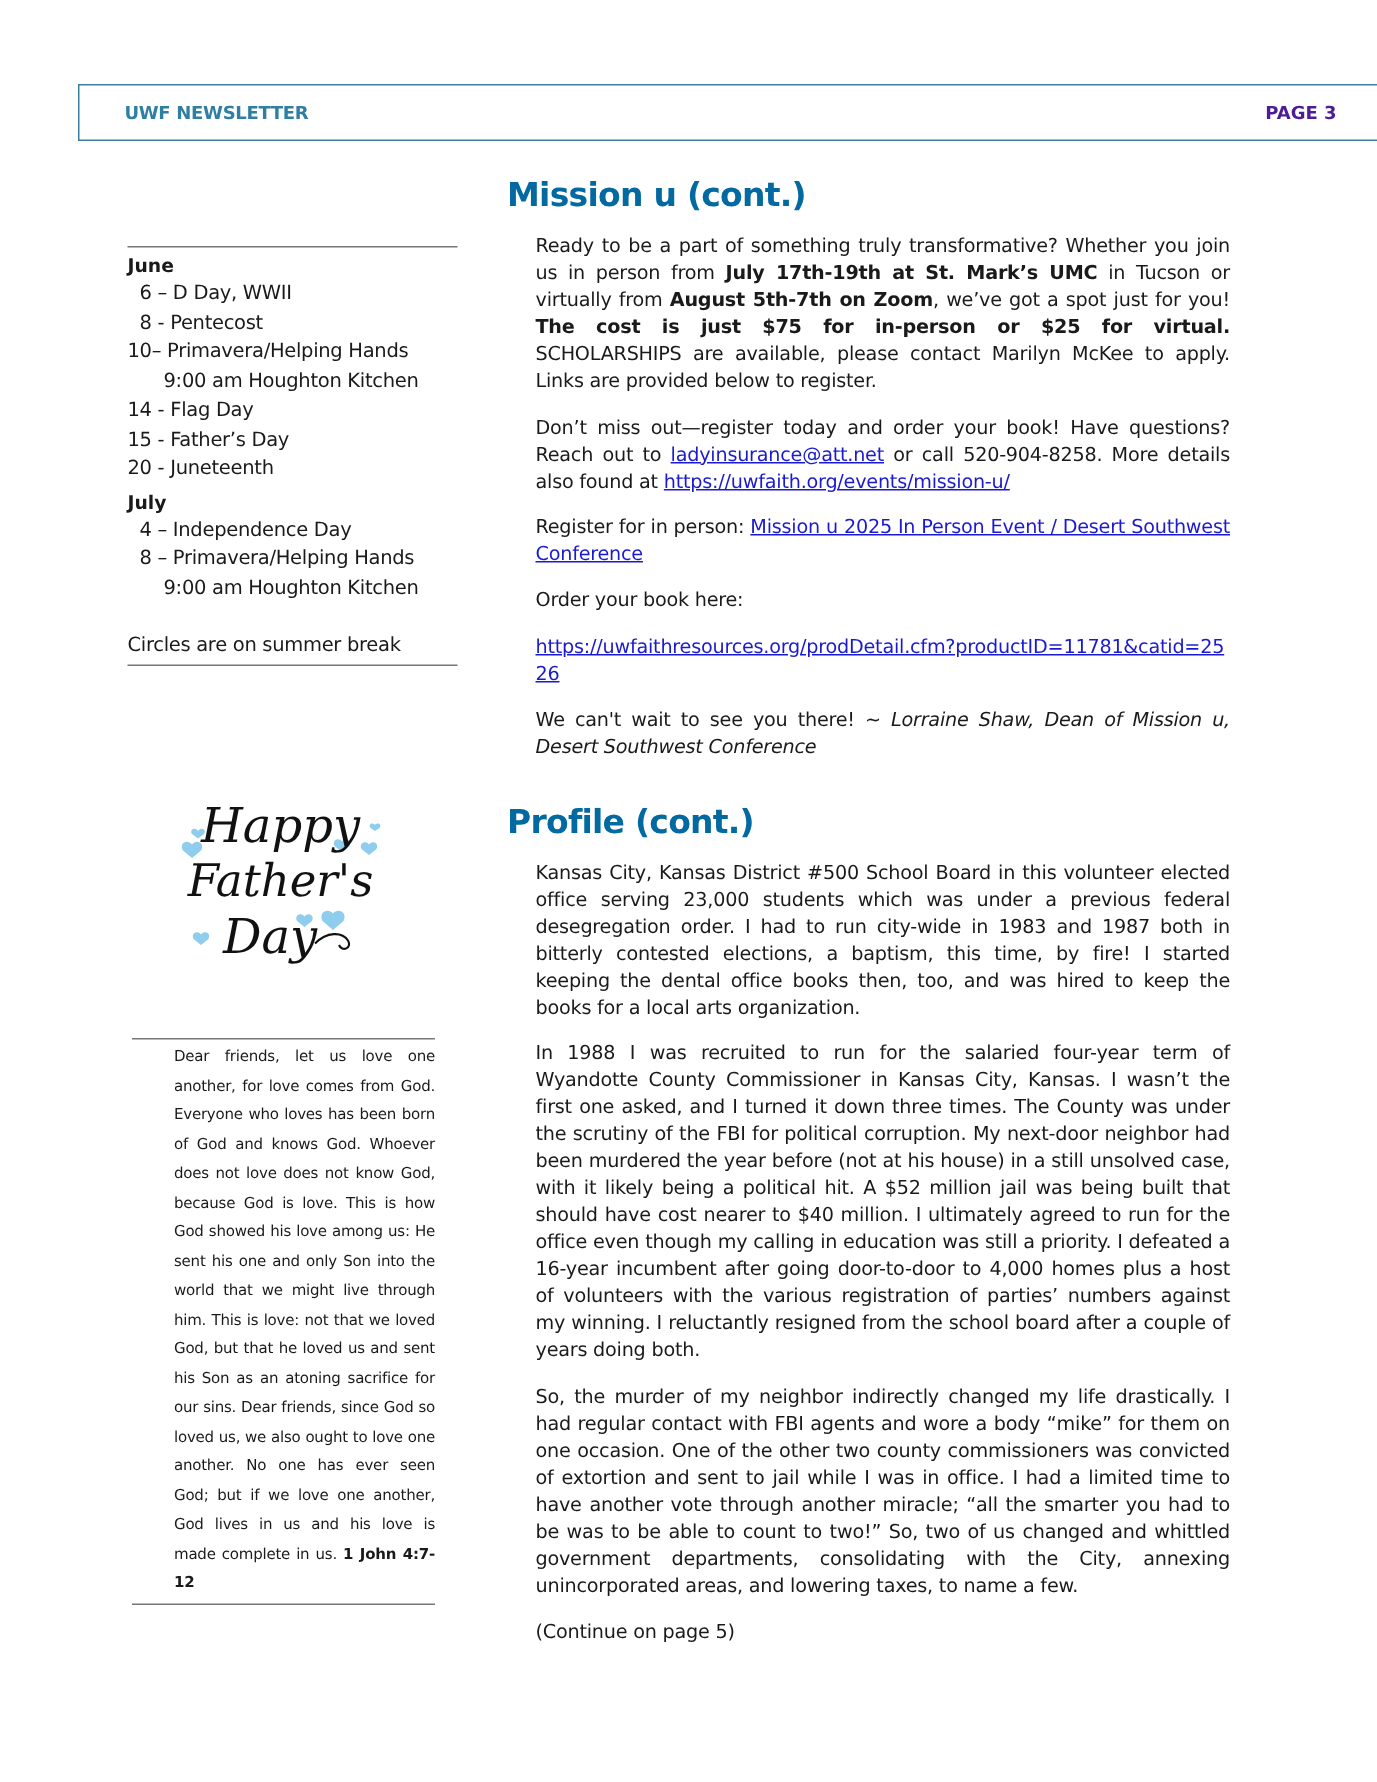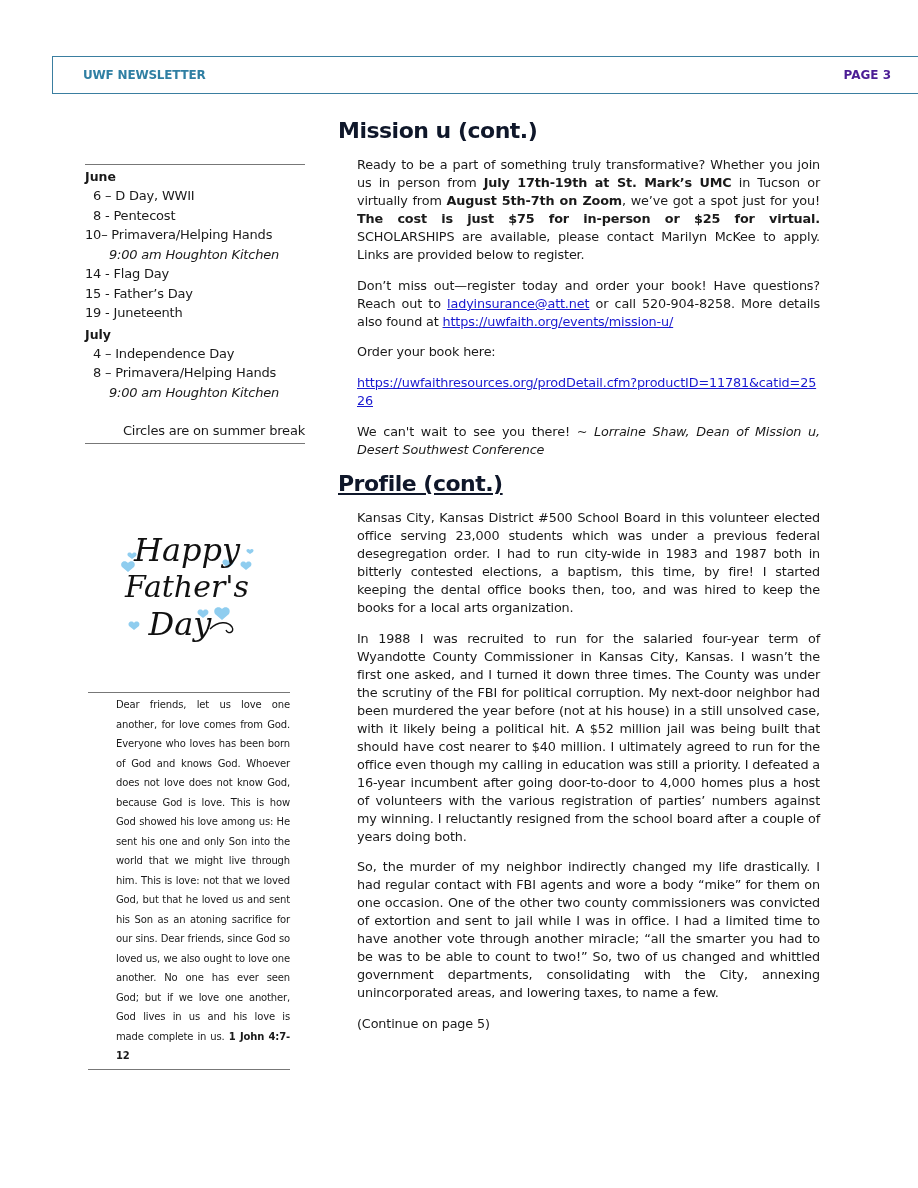--- a/index.html
+++ b/index.html
@@ -13,58 +13,58 @@
                   color: #4c1d95; }
 
   
   .sidebar { position: absolute; left: 85px; top: 164px; width: 220px; }
   .cal-box { border-top: 1px solid #777; border-bottom: 1px solid #777; padding-bottom: 3px; }
   .cal-title { font-size: 13.2px; font-weight: bold; padding: 5px 0 2px 0;
                border-bottom: 1px solid #777; letter-spacing: -0.3px; }
   .cal-month { font-size: 12.5px; font-weight: bold; margin-top: 2px; line-height: 19px; }
   .cal-item { font-size: 13px; line-height: 19.5px; letter-spacing: -0.2px; white-space: nowrap; }
   .cal-item.indent1 { padding-left: 8px; }
-  .cal-item.indent2 { padding-left: 24px; font-style: italic; }
+  .cal-item.indent2 { padding-left: 24px; }
   .cal-spacer { height: 19px; }
-  .cal-note { font-size: 13px; line-height: 19px; letter-spacing: -0.2px; text-align: right; }
+  .cal-note { font-size: 13px; line-height: 19px; letter-spacing: -0.2px; }
 
   .fathers-img { position: absolute; left: 118px; top: 525px; width: 138px; height: 120px; }
 
   .verse-box { position: absolute; left: 88px; top: 692px; width: 202px;
                border-top: 1px solid #777; border-bottom: 1px solid #777; padding: 2px 0 3px 0; }
   .verse-text { font-size: 10px; line-height: 19.5px; text-align: justify; letter-spacing: -0.15px; margin-left: 28px; }
   .verse-text b { font-weight: bold; }
 
   
   .main { position: absolute; left: 338px; top: 118px; width: 482px; }
-  .section-title { font-size: 22px; font-weight: bold; color: #0f172a; letter-spacing: -0.5px; margin: 0 0 6px 0; }
+  .section-title { font-size: 22px; font-weight: bold; color: #0369a1; letter-spacing: -0.5px; margin: 0 0 6px 0; }
   .para { margin-left: 19px; font-size: 12.8px; line-height: 18px; text-align: justify;
           letter-spacing: -0.15px; margin-bottom: 9px; }
   .para a, .link { color: #1a1ad0; text-decoration: underline; }
   .para.tight { margin-bottom: 0; }
-  .profile-title { margin-top: 12px; text-decoration: underline; }
+  .profile-title { margin-top: 28px; }
 </style>
 </head>
 <body>
 
 <div class="header-box">
   <span class="header-left">UWF NEWSLETTER</span>
   <span class="header-right">PAGE 3</span>
 </div>
 
 <div class="sidebar">
   <div class="cal-box">
     <div class="cal-month">June</div>
     <div class="cal-item indent1">6 – D Day, WWII</div>
     <div class="cal-item indent1">8 - Pentecost</div>
     <div class="cal-item">10– Primavera/Helping Hands</div>
     <div class="cal-item indent2">9:00 am Houghton Kitchen</div>
     <div class="cal-item">14 - Flag Day</div>
     <div class="cal-item">15 - Father’s Day</div>
-    <div class="cal-item">19 - Juneteenth</div>
+    <div class="cal-item">20 - Juneteenth</div>
     <div class="cal-month">July</div>
     <div class="cal-item indent1">4 – Independence Day</div>
     <div class="cal-item indent1">8 – Primavera/Helping Hands</div>
     <div class="cal-item indent2">9:00 am Houghton Kitchen</div>
     <div class="cal-spacer"></div>
     <div class="cal-note">Circles are on summer break</div>
   </div>
 </div>
 
 <svg class="fathers-img" viewBox="0 0 138 120">
@@ -90,20 +90,21 @@
   <div class="verse-text"><span>Dear friends, let us love one another, for love comes from God. Everyone who loves has been born of God and knows God. Whoever does not love does not know God, because God is love. This is how God showed his love among us: He sent his one and only Son into the world that we might live through him. This is love: not that we loved God, but that he loved us and sent his Son as an atoning sacrifice for our sins. Dear friends, since God so loved us, we also ought to love one another. No one has ever seen God; but if we love one another, God lives in us and his love is made complete in us.</span> <b>1 John 4:7-12</b></div>
 </div>
 
 <div class="main">
   <h2 class="section-title">Mission u (cont.)</h2>
 
   <p class="para"><span>Ready to be a part of something truly transformative? Whether you join us in person from </span><b>July 17th-19th at St. Mark’s UMC</b><span> in Tucson or virtually from </span><b>August 5th-7th on Zoom</b><span>, we’ve got a spot just for you! </span><b>The cost is just $75 for in-person or $25 for virtual.</b><span>  SCHOLARSHIPS are available, please contact Marilyn McKee to apply. Links are provided below to register.</span></p>
 
   <p class="para"><span>Don’t miss out—register today and order your book! Have questions? Reach out to </span><a>ladyinsurance@att.net</a><span> or call 520-904-8258.  More details also found at </span><a>https://uwfaith.org/events/mission-u/</a></p>
 
+  <p class="para tight"><span>Register for in person:  </span><a>Mission u 2025 In Person Event / Desert Southwest Conference</a></p>
   <p class="para tight">Order your book here:</p>
   <p class="para" style="word-break: break-all;"><a>https://uwfaithresources.org/prodDetail.cfm?productID=11781&amp;catid=2526</a></p>
 
   <p class="para"><span>We can't wait to see you there! ~ </span><i>Lorraine Shaw, Dean of Mission u, Desert Southwest Conference</i></p>
 
   <h2 class="section-title profile-title">Profile (cont.)</h2>
   <p class="para">Kansas City, Kansas District #500 School Board in this volunteer elected office serving 23,000 students which was under a previous federal desegregation order.  I had to run city-wide in 1983 and 1987 both in bitterly contested elections, a baptism, this time, by fire!  I started keeping the dental office books then, too, and was hired to keep the books for a local arts organization.</p>
   <p class="para">In 1988 I was recruited to run for the salaried four-year term of Wyandotte County Commissioner in Kansas City, Kansas.  I wasn’t the first one asked, and I turned it down three times.  The County was under the scrutiny of the FBI for political corruption.  My next-door neighbor had been murdered the year before (not at his house) in a still unsolved case, with it likely being a political hit.  A $52 million jail was being built that should have cost nearer to $40 million.  I ultimately agreed to run for the office even though my calling in education was still a priority.  I defeated a 16-year incumbent after going door-to-door to 4,000 homes plus a host of volunteers with the various registration of parties’ numbers against my winning.  I reluctantly resigned from the school board after a couple of years doing both.</p>
   <p class="para">So, the murder of my neighbor indirectly changed my life drastically.  I had regular contact with FBI agents and wore a body “mike” for them on one occasion. One of the other two county commissioners was convicted of extortion and sent to jail while I was in office.  I had a limited time to have another vote through another miracle; “all the smarter you had to be was to be able to count to two!” So, two of us changed and whittled government departments, consolidating with the City, annexing unincorporated areas, and lowering taxes, to name a few.</p>
   <p class="para">(Continue on page 5)</p>

